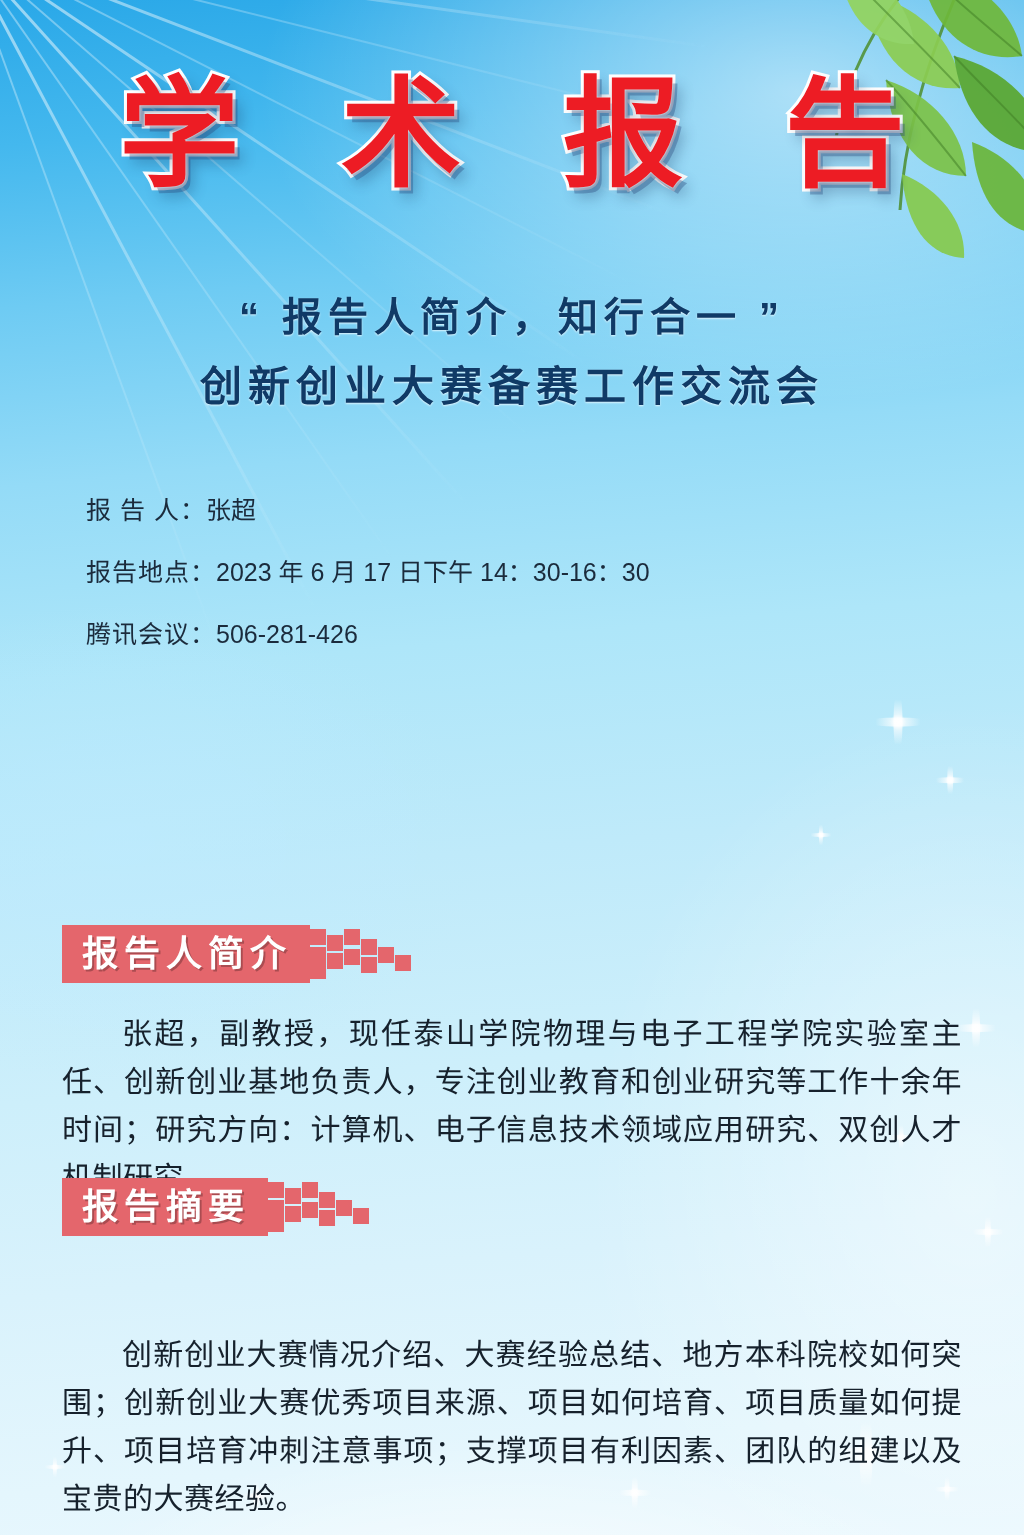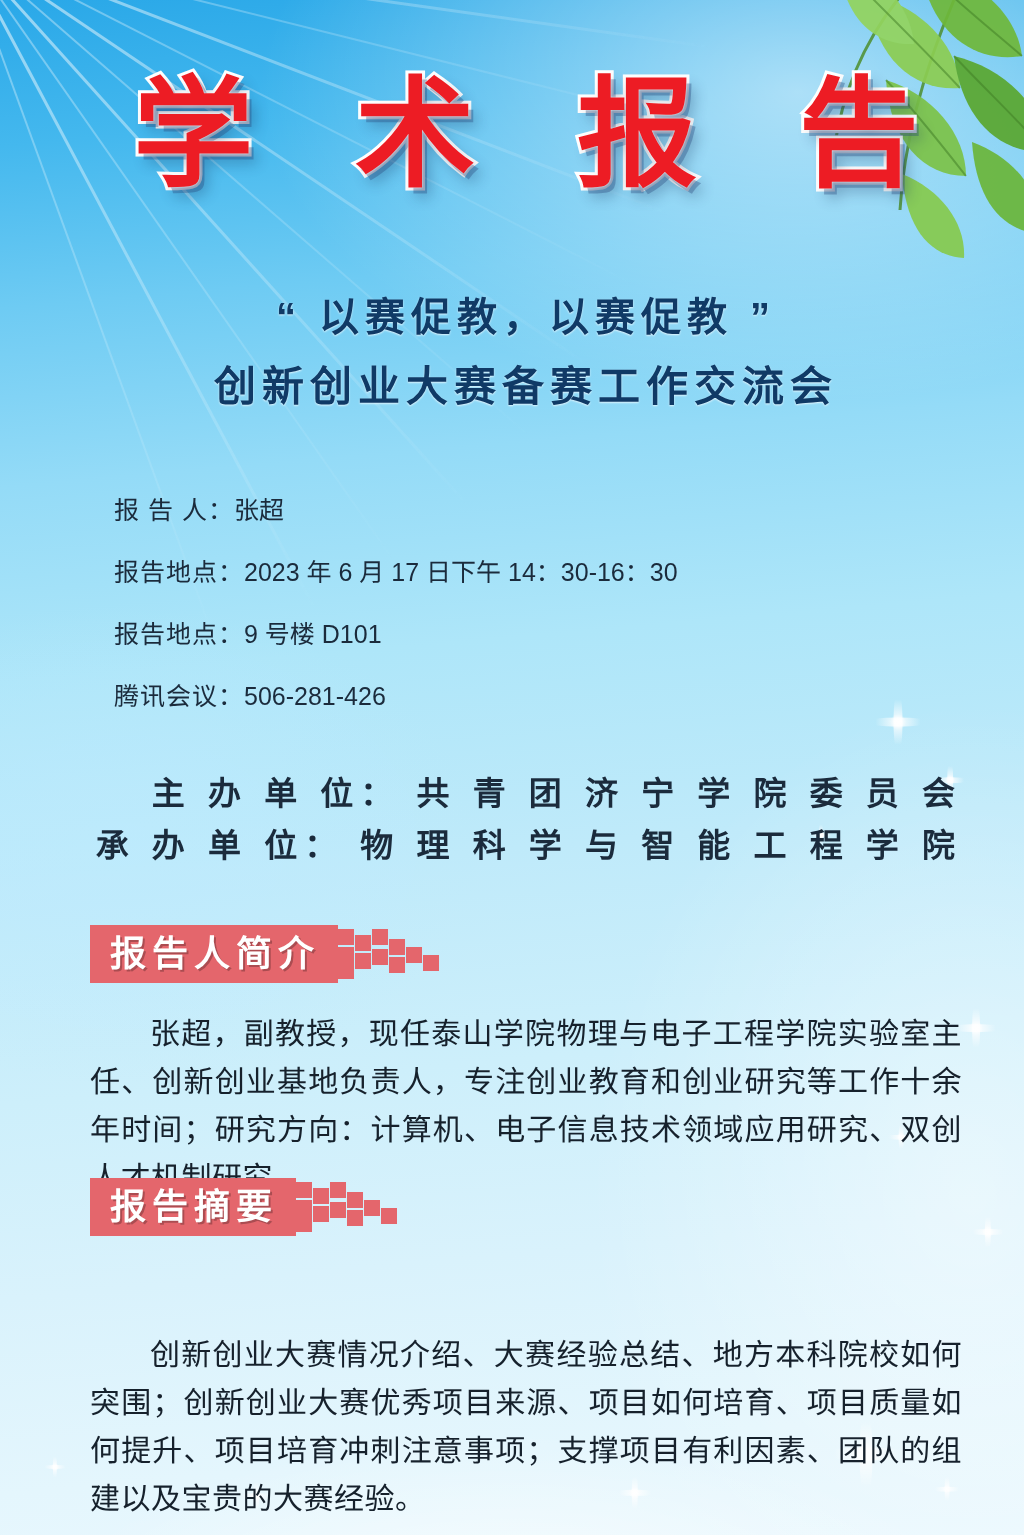--- a/index.html
+++ b/index.html
@@ -75,21 +75,21 @@
 
   
   .bottom-glow {
     position: absolute;
     left: 0; right: 0; bottom: -130px;
     height: 330px;
     background: radial-gradient(ellipse 70% 100% at 50% 100%, rgba(255,255,255,0.85) 0%, rgba(255,255,255,0.0) 70%);
     pointer-events: none;
   }
 
-  .content { position: absolute; inset: 0; margin-left: 28px; }
+  .content { position: absolute; inset: 0; }
 
   
   .title {
     position: absolute;
     top: 62px; left: 0; right: 0;
     text-align: center;
     font-family: "DejaVu Sans", "Liberation Sans", sans-serif;
     font-size: 120px;
     font-weight: 700;
     letter-spacing: 30px;
@@ -269,42 +269,35 @@
   <div class="star" style="left:930px; top:1472px; width:34px; height:34px;">
       <i></i>
     </div>
 
   <div class="bottom-glow"></div>
 
   <div class="content">
 
     <div class="title">学 术 报 告</div>
 
-    <div class="subtitle-quote">“ 以赛促教，以赛促教 ”</div>
+    <div class="subtitle-quote">“ 报告人简介，知行合一 ”</div>
     <div class="subtitle-main">创新创业大赛备赛工作交流会</div>
 
     <div class="info">
       <div class="info-row">
         <span class="info-label">报 告 人：</span><span class="info-value">张超</span>
       </div>
       <div class="info-row">
         <span class="info-label">报告地点：</span><span class="info-value">2023 年 6 月 17 日下午 14：30-16：30</span>
       </div>
       <div class="info-row">
-        <span class="info-label">报告地点：</span><span class="info-value">9 号楼 D101</span>
-      </div>
-      <div class="info-row">
         <span class="info-label">腾讯会议：</span><span class="info-value">506-281-426</span>
       </div>
     </div>
 
-    <div class="orgs">
-      <div class="org-row">主 办 单 位： 共 青 团 济 宁 学 院 委 员 会</div>
-      <div class="org-row">承 办 单 位： 物 理 科 学 与 智 能 工 程 学 院</div>
-    </div>
 
     <div class="section-head" id="head-bio">
       <div class="bar">报告人简介</div>
       <div class="mosaic">
         <span style="left:0px; top:4px;"></span>
         <span style="left:0px; top:22px;"></span>
         <span style="left:0px; top:38px;"></span>
         <span style="left:17px; top:10px;"></span>
         <span style="left:17px; top:28px;"></span>
         <span style="left:34px; top:4px;"></span>

